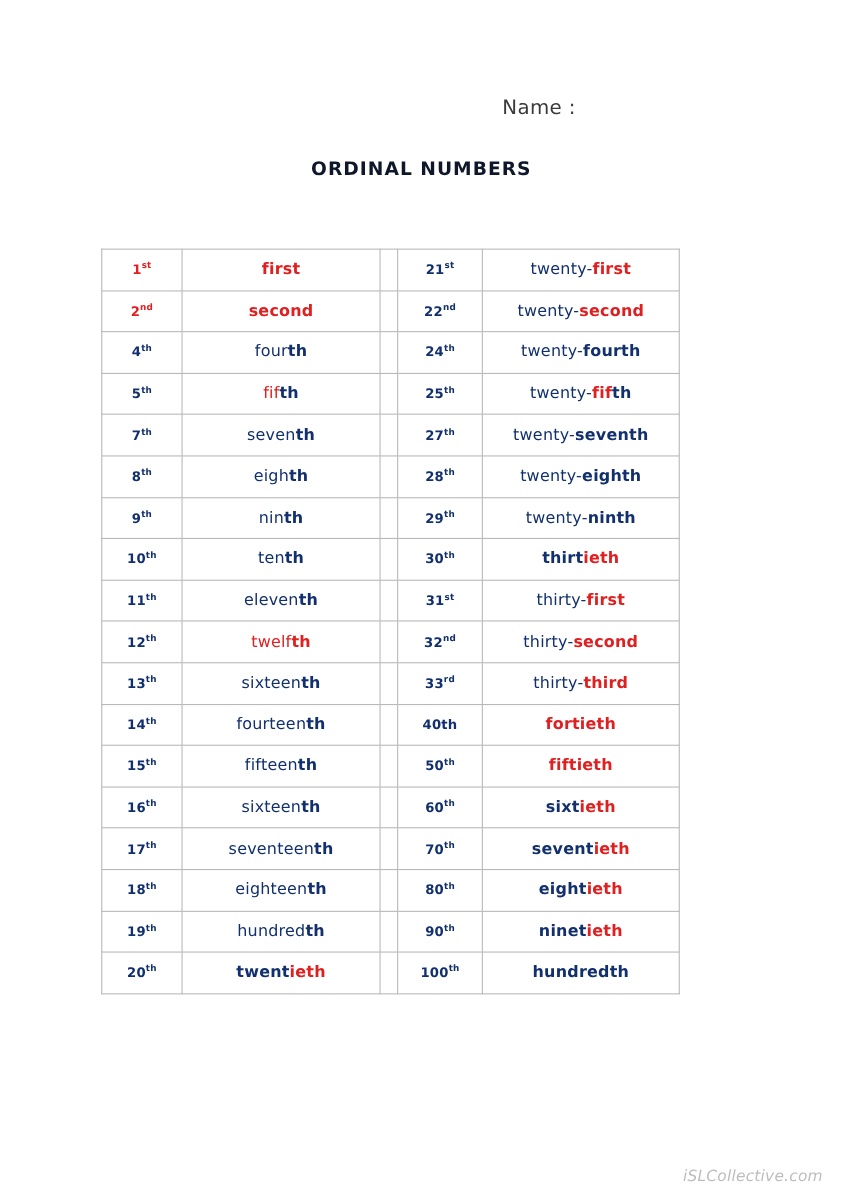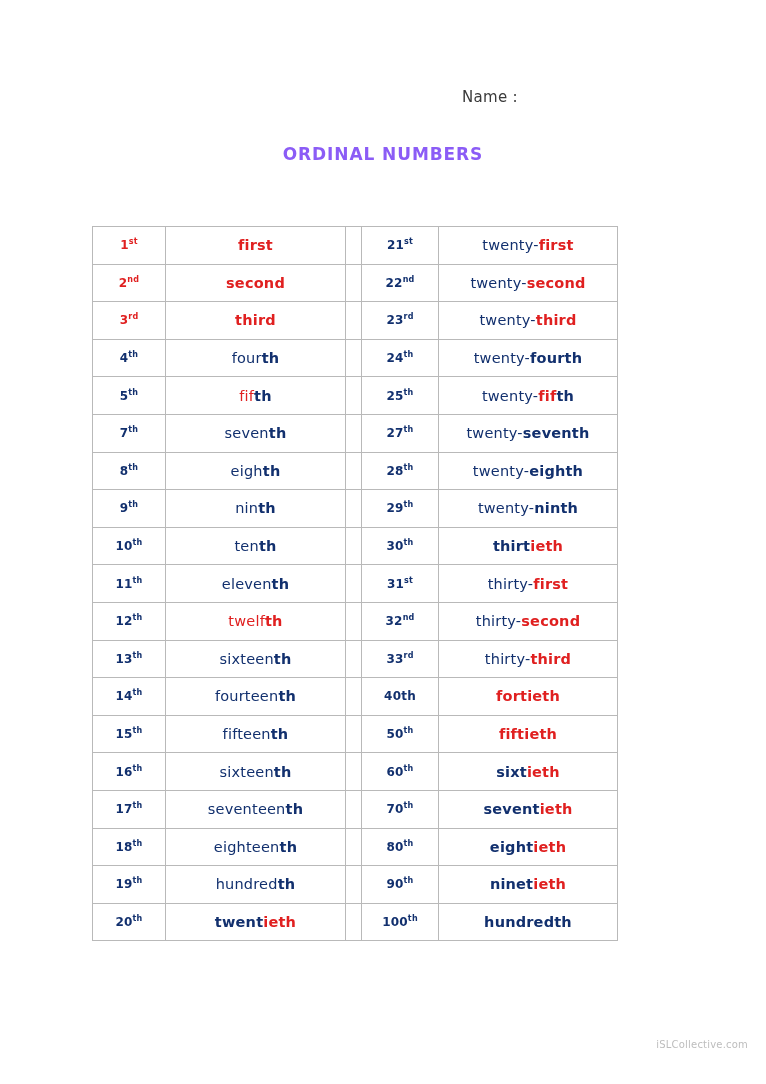--- a/index.html
+++ b/index.html
@@ -19,37 +19,37 @@
   
   #name-line {
     position: absolute;
     left: 0;
     top: 88px;
     width: 690px;
     text-align: center;
     padding-left: 290px;
     box-sizing: border-box;
     font-family: "DejaVu Sans", sans-serif;
-    font-size: 15px;
+    font-size: 18px;
     color: #3a3a3a;
     letter-spacing: 0.3px;
   }
 
   
   #worksheet-title {
     position: absolute;
     left: 0;
     top: 144px;
     width: 766px;
     text-align: center;
     font-family: "DejaVu Sans", sans-serif;
     font-weight: bold;
     font-size: 17px;
     letter-spacing: 0.9px;
-    color: #8b5cf6;
+    color: #0f172a;
   }
 
   
   #ordinal-table {
     position: absolute;
     left: 92px;
     top: 226px;
     width: 525px;
     border-collapse: collapse;
     table-layout: fixed;
@@ -102,25 +102,26 @@
     border-bottom: none;
     border-left: 1px solid #bfe0f5;
     border-right: 1px solid #bfe0f5;
     padding: 0;
   }
 
   
   #footer-watermark {
     position: absolute;
     right: 18px;
-    bottom: 34px;
-    font-family: "DejaVu Sans", sans-serif;
-    font-size: 10px;
+    bottom: 6px;
+    font-family: "DejaVu Sans", sans-serif;
+    font-size: 14px;
     color: #bdbdbd;
     letter-spacing: 0.2px;
+    font-style: italic;
   }
 </style>
 </head>
 <body>
 
 <div id="name-line">Name :</div>
 
 <div id="worksheet-title">ORDINAL NUMBERS</div>
 
 <table id="ordinal-table">
@@ -140,27 +141,20 @@
         <td class="wordcell"><span class="blue">twenty-</span><span class="red b">first</span></td>
       </tr>
       <tr>
         <td class="numcell"><span class="red">2</span><sup class="red">nd</sup></td>
         <td class="wordcell"><span class="red b">second</span></td>
         <td class="gapcell"></td>
         <td class="numcell"><span class="blue">22</span><sup class="blue">nd</sup></td>
         <td class="wordcell"><span class="blue">twenty-</span><span class="red b">second</span></td>
       </tr>
       <tr>
-        <td class="numcell"><span class="red">3</span><sup class="red">rd</sup></td>
-        <td class="wordcell"><span class="red b">third</span></td>
-        <td class="gapcell"></td>
-        <td class="numcell"><span class="blue">23</span><sup class="blue">rd</sup></td>
-        <td class="wordcell"><span class="blue">twenty-</span><span class="red b">third</span></td>
-      </tr>
-      <tr>
         <td class="numcell"><span class="blue">4</span><sup class="blue">th</sup></td>
         <td class="wordcell"><span class="blue">four</span><span class="blue b">th</span></td>
         <td class="gapcell"></td>
         <td class="numcell"><span class="blue">24</span><sup class="blue">th</sup></td>
         <td class="wordcell"><span class="blue">twenty-</span><span class="blue b">fourth</span></td>
       </tr>
       <tr>
         <td class="numcell"><span class="blue">5</span><sup class="blue">th</sup></td>
         <td class="wordcell"><span class="red">fif</span><span class="blue b">th</span></td>
         <td class="gapcell"></td>

